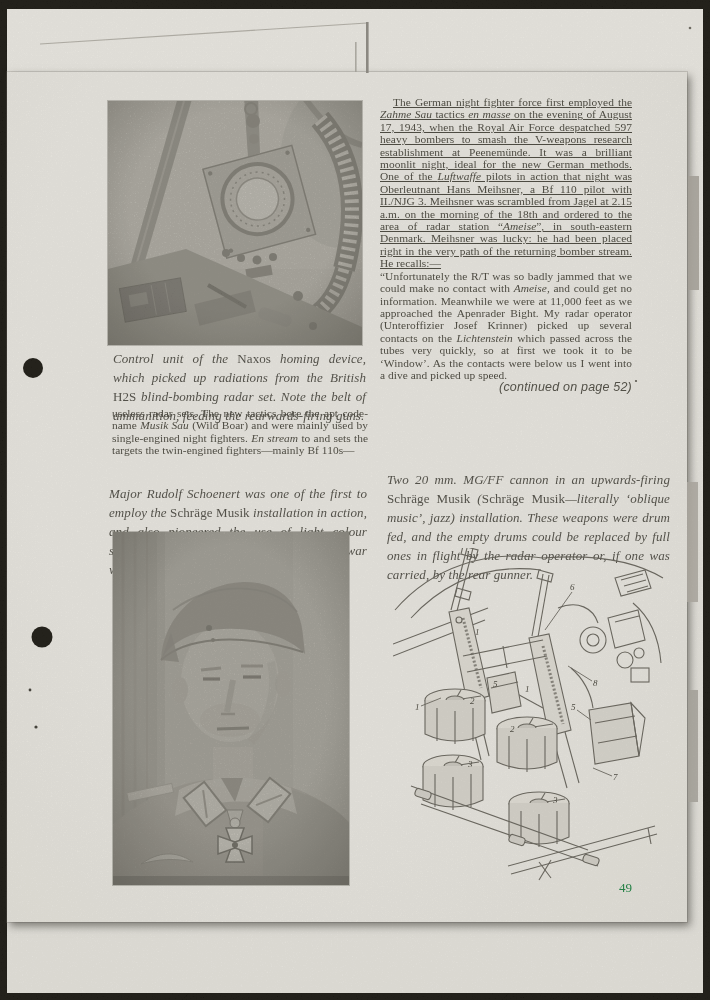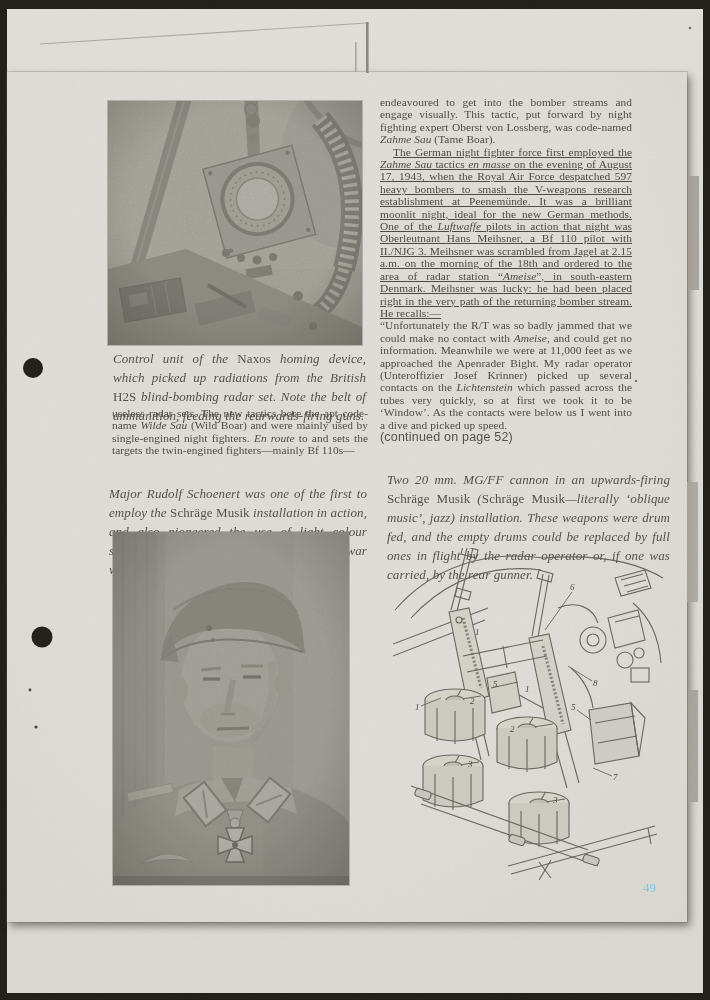--- a/index.html
+++ b/index.html
@@ -13,27 +13,27 @@
   .abs{position:absolute;}
   .body-text{font-size:11.4px;line-height:12.4px;color:#45433a;text-align:justify;
              letter-spacing:.05px;}
   .body-text p{margin:0;}
   .caption{font-size:13px;line-height:19px;color:#4c4a43;text-align:justify;letter-spacing:.1px;}
   .seg-it{font-style:italic;}
   .seg-rm{font-style:normal;}
   #right-col{left:380px;top:96px;width:252px;}
   #rc-p2{text-indent:13px;text-decoration:underline;}
   .quote{margin:12px 0 0 14px;}
-  .continued{margin-top:18px;text-align:left;font-family:"Liberation Sans",sans-serif;
-             font-size:12.5px;color:#4b4940;letter-spacing:.2px;}
+  .continued{margin-top:18px;text-align:right;font-family:"Liberation Sans",sans-serif;
+             font-style:italic;font-size:12.5px;color:#4b4940;letter-spacing:.2px;}
   #left-para{left:112px;top:407px;width:256px;}
   #caption-cockpit{left:113px;top:349px;width:253px;}
   #caption-portrait{left:109px;top:484px;width:258px;}
   #caption-diagram{left:387px;top:470px;width:283px;}
-  #page-number{left:619px;top:880px;font-size:13px;color:#7dd3fc;margin-left:24px;}
+  #page-number{left:619px;top:880px;font-size:13px;color:#15803d;}
   svg{display:block;}
   .photo-frame{box-shadow:0 0 0 1px rgba(90,88,78,.35);}
   .diag-label{font:italic 9px "Liberation Serif",serif;fill:#45433a;}
 </style>
 </head>
 <body>
 
 <div id="stage">
 
   <svg width="0" height="0" style="position:absolute" aria-hidden="true">
@@ -118,24 +118,23 @@
       <rect x="150" y="210" width="34" height="12" rx="5" fill="#8e8b83" transform="rotate(18 167 216)"></rect>
       <circle cx="190" cy="195" r="5" fill="#6f6c64"></circle>
       <circle cx="205" cy="225" r="4" fill="#6f6c64"></circle>
     </g>
     <rect width="254" height="244" filter="url(#grainF)" opacity="0.5"></rect>
     <rect width="254" height="244" fill="url(#vig)"></rect>
   </svg>
 
   <div class="abs caption" id="caption-cockpit"><span class="seg-it">Control unit of the </span><span class="seg-rm">Naxos</span><span class="seg-it"> homing device, which picked up radiations from the British </span><span class="seg-rm">H2S</span><span class="seg-it"> blind-bombing radar set. Note the belt of ammunition, feeding the rearwards-firing guns.</span></div>
 
-  <div class="abs body-text" id="left-para"><span class="seg-rm">useless radar sets. The new tactics bore the apt code-name </span><span class="seg-it">Wilde Sau</span><span class="seg-rm"> (Wild Boar) and were mainly used by single-engined night fighters. </span><span class="seg-it">En route</span><span class="seg-rm"> to and sets the targets the twin-engined fighters—mainly Bf 110s—</span></div>
+  <div class="abs body-text" id="left-para"><span class="seg-rm">useless radar sets. The new tactics bore the apt code-name </span><span class="seg-it">Musik Sau</span><span class="seg-rm"> (Wild Boar) and were mainly used by single-engined night fighters. </span><span class="seg-it">En stream</span><span class="seg-rm"> to and sets the targets the twin-engined fighters—mainly Bf 110s—</span></div>
 
   <div class="abs body-text" id="right-col">
-    <p><span class="seg-rm">endeavoured to get into the bomber streams and engage visually. This tactic, put forward by night fighting expert Oberst von Lossberg, was code-named </span><span class="seg-it">Zahme Sau</span><span class="seg-rm"> (Tame Boar).</span></p>
     <p id="rc-p2"><span class="seg-rm">The German night fighter force first employed the </span><span class="seg-it">Zahme Sau</span><span class="seg-rm"> tactics </span><span class="seg-it">en masse</span><span class="seg-rm"> on the evening of August 17, 1943, when the Royal Air Force despatched 597 heavy bombers to smash the V-weapons research establishment at Peenemünde. It was a brilliant moonlit night, ideal for the new German methods. One of the </span><span class="seg-it">Luftwaffe</span><span class="seg-rm"> pilots in action that night was Oberleutnant Hans Meihsner, a Bf 110 pilot with II./NJG 3. Meihsner was scrambled from Jagel at 2.15 a.m. on the morning of the 18th and ordered to the area of radar station “</span><span class="seg-it">Ameise</span><span class="seg-rm">”, in south-eastern Denmark. Meihsner was lucky: he had been placed right in the very path of the returning bomber stream. He recalls:—</span></p>
     <p class="quote"><span class="seg-rm">“Unfortunately the R/T was so badly jammed that we could make no contact with </span><span class="seg-it">Ameise</span><span class="seg-rm">, and could get no information. Meanwhile we were at 11,000 feet as we approached the Apenrader Bight. My radar operator (Unteroffizier Josef Krinner) picked up several contacts on the </span><span class="seg-it">Lichtenstein</span><span class="seg-rm"> which passed across the tubes very quickly, so at first we took it to be ‘Window’. As the contacts were below us I went into a dive and picked up speed.</span></p>
     <p class="continued">(continued on page 52)</p>
   </div>
 
   <div class="abs caption" id="caption-portrait"><span class="seg-it">Major Rudolf Schoenert was one of the first to employ the </span><span class="seg-rm">Schräge Musik</span><span class="seg-it"> installation in action, and also pioneered the use of light colour schemes for night fighters. He ended the war with 64 victories.</span></div>
 
   <svg class="abs photo-frame" style="left:113px;top:532px" width="236" height="353" viewBox="0 0 236 353">
     <rect width="236" height="353" fill="#b4b1a9"></rect>
     <g>

